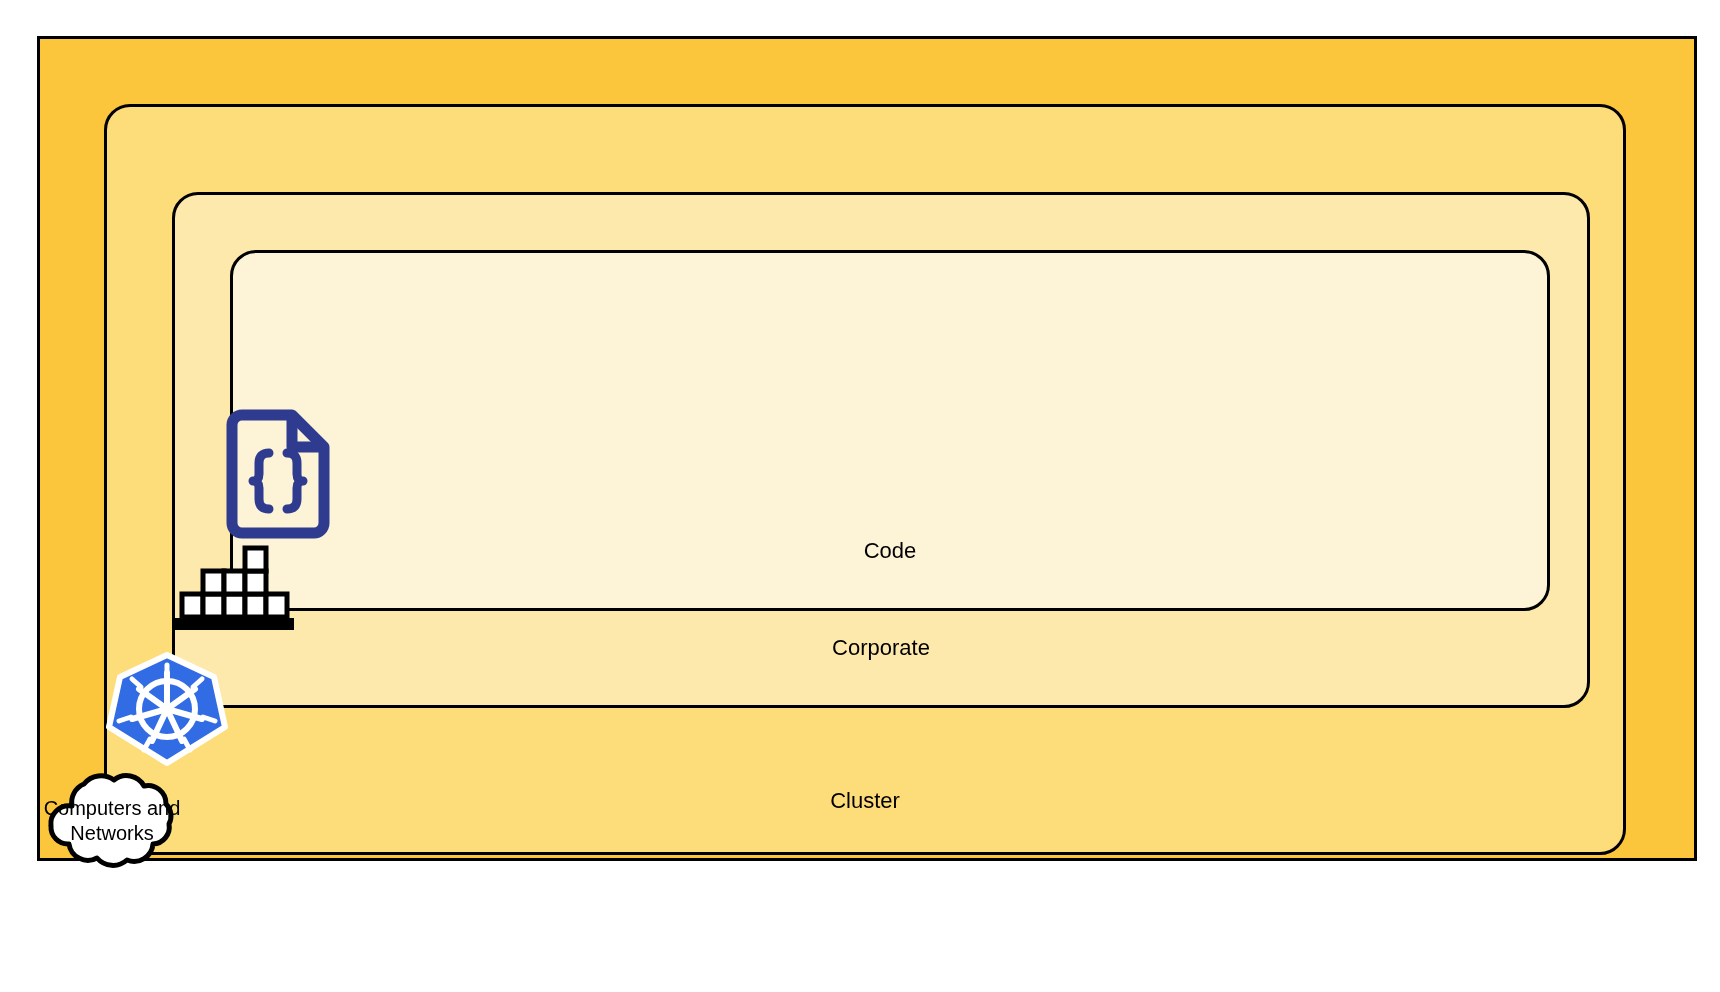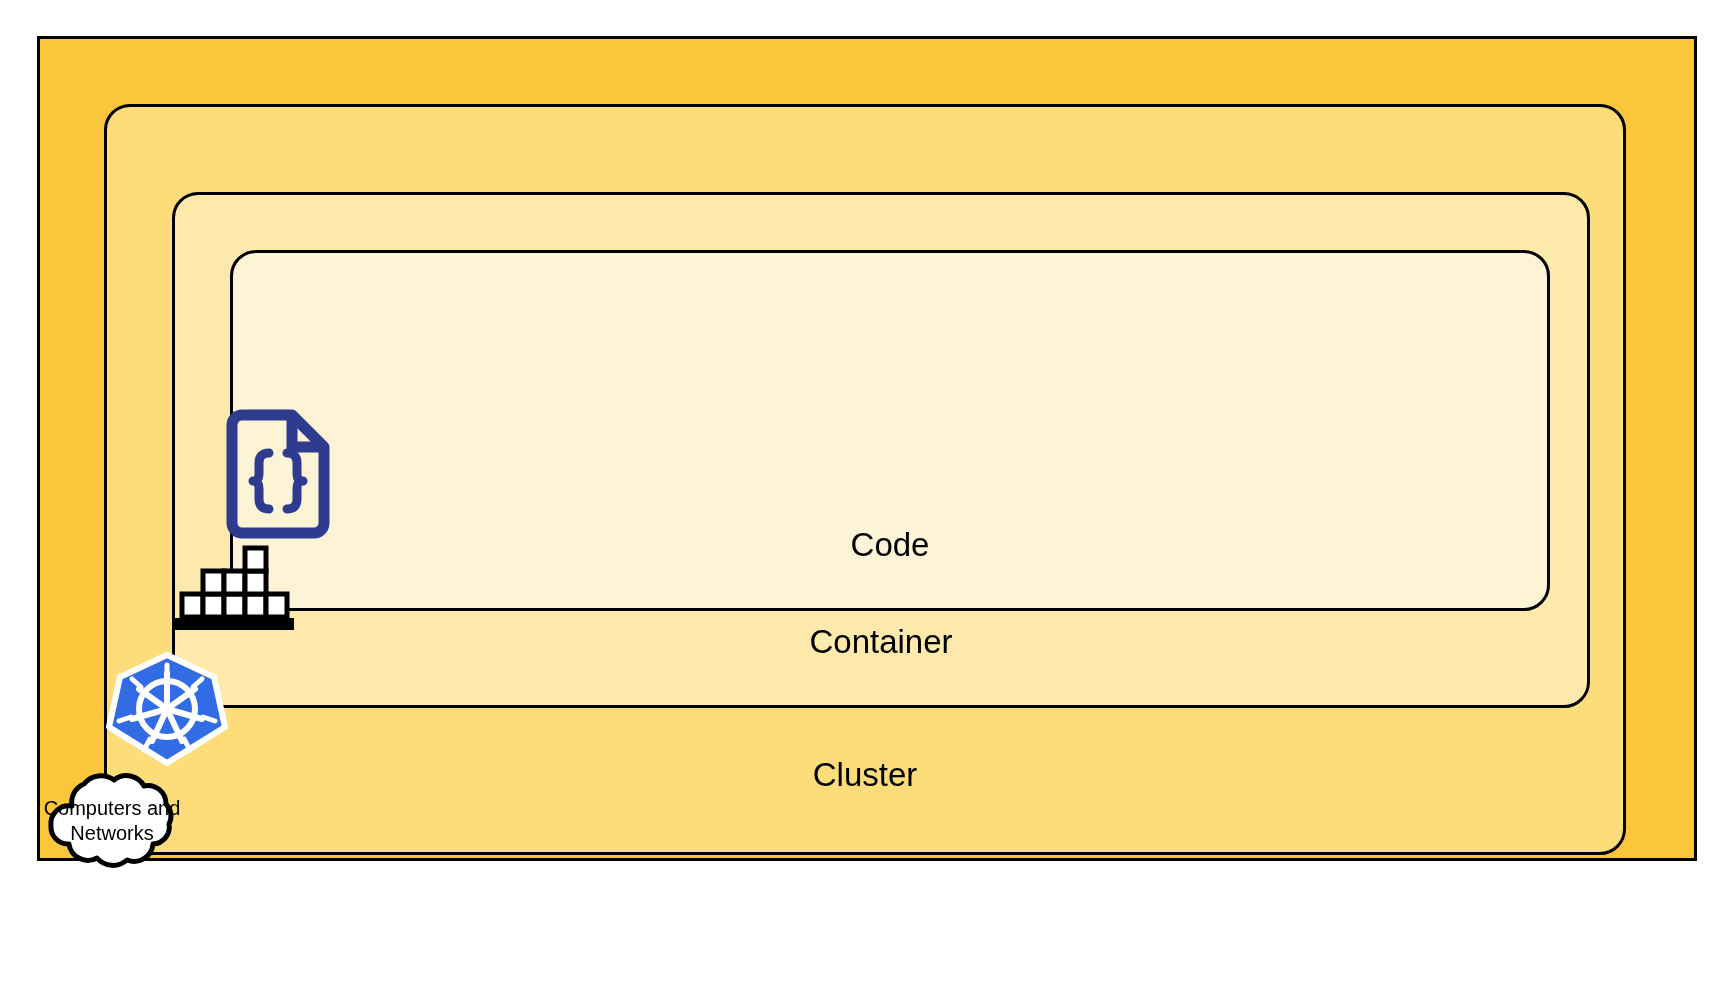--- a/index.html
+++ b/index.html
@@ -63,30 +63,30 @@
     border-radius: 26px;
   }
 
   
   .layer-label {
     position: absolute;
     width: 100%;
     left: 0;
     text-align: center;
     color: #000000;
-    font-size: 33px;
+    font-size: 22px;
     font-family: "Liberation Sans", sans-serif;
     line-height: 1.12;
     white-space: pre-line;
     pointer-events: none;
   }
 
   .label-code     { bottom: 44px; }
   .label-container{ bottom: 44px; }
-  .label-cluster  { bottom: 58px; }
+  .label-cluster  { bottom: 38px; }
   .label-datacenter {
     bottom: 12px;
     font-size: 30px;
     line-height: 1.15;
   }
 
   
   .icon-wrap {
     position: absolute;
   }
@@ -125,21 +125,21 @@
 
     <div class="layer-label label-datacenter">Cloud/Co-Lo/Corporate
 Datacenter</div>
 
     <div class="layer layer-cluster" style="left:64px; top:65px;">
 
       <div class="layer-label label-cluster">Cluster</div>
 
       <div class="layer layer-container" style="left:65px; top:85px;">
 
-        <div class="layer-label label-container">Container</div>
+        <div class="layer-label label-container">Corporate</div>
 
         <div class="layer layer-code" style="left:55px; top:55px;">
 
           <div class="layer-label label-code">Code</div>
         </div>
       </div>
     </div>
   </div>
 
   <div class="icon-wrap icon-code-file">

